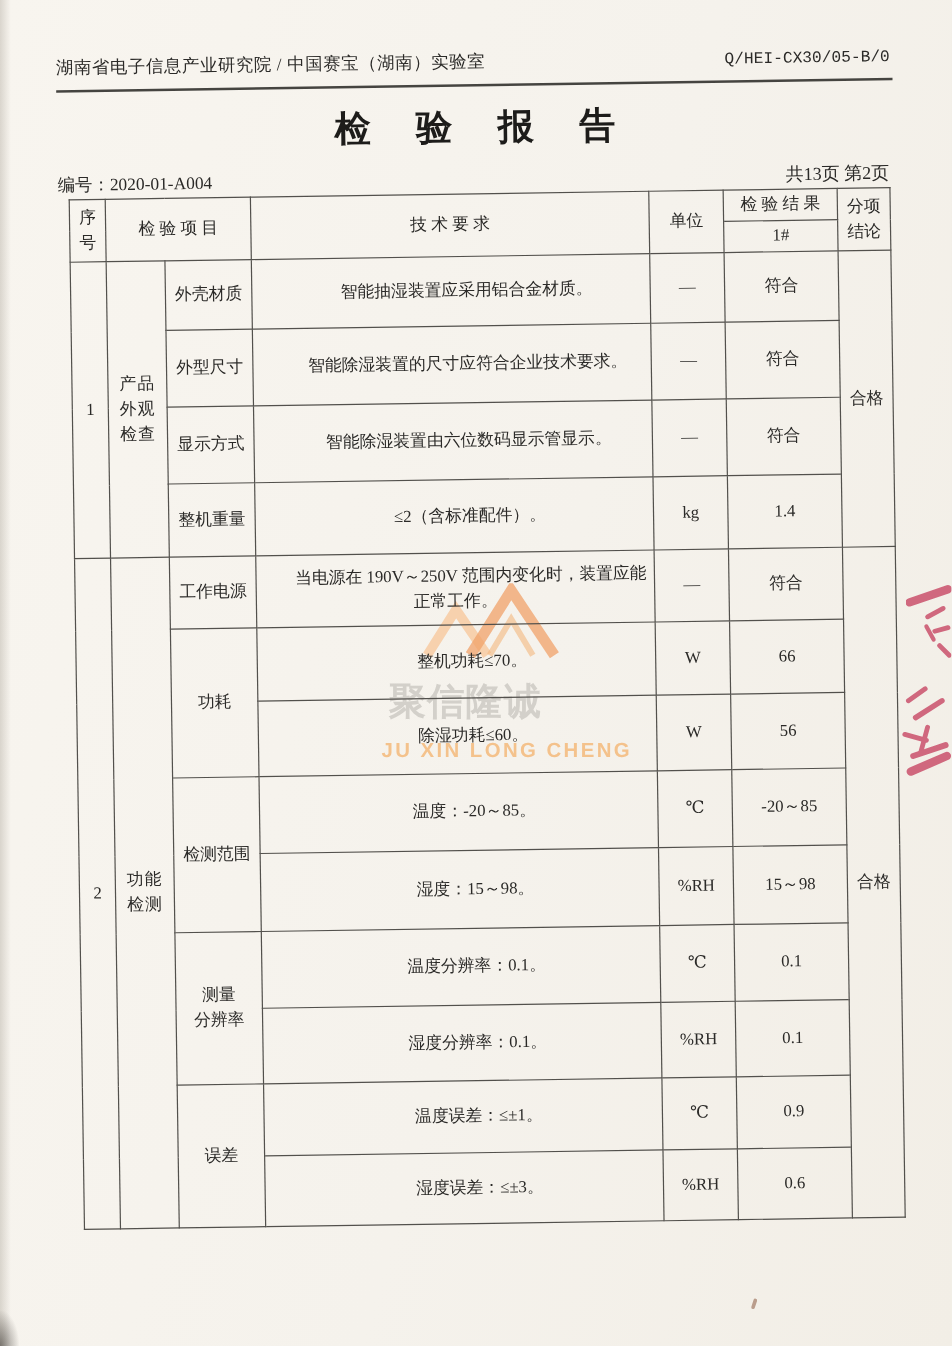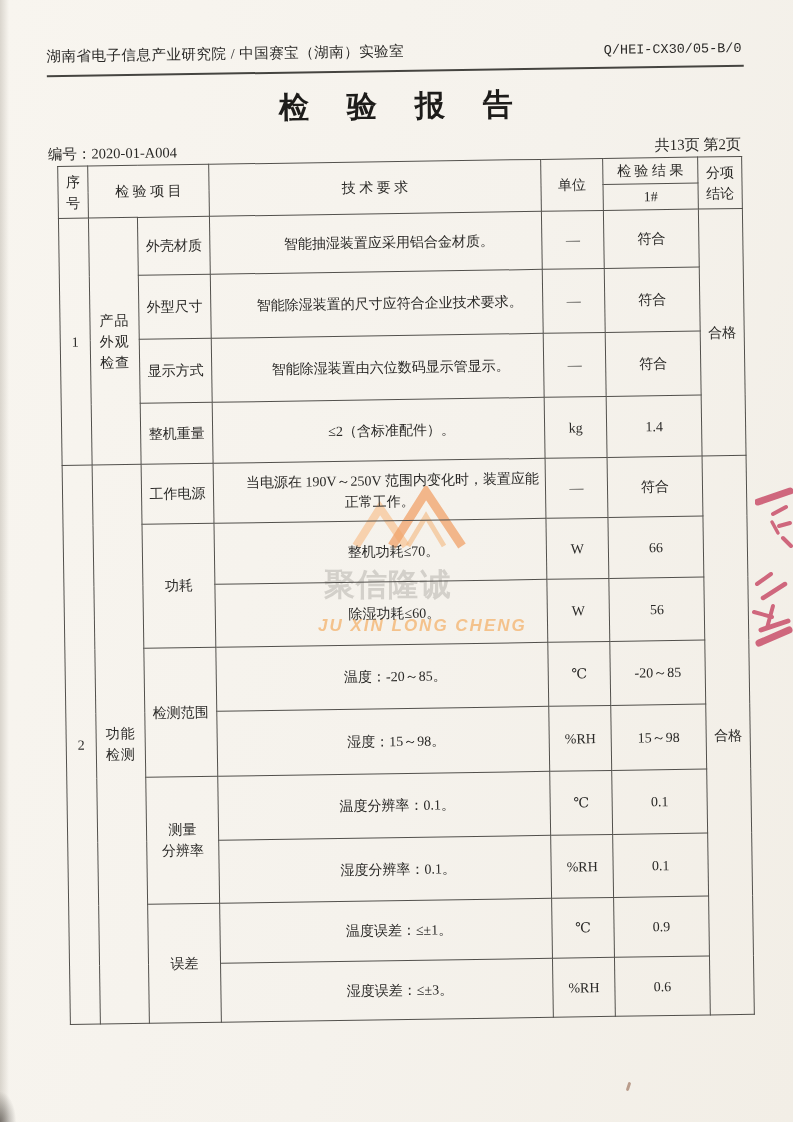--- a/index.html
+++ b/index.html
@@ -33,21 +33,20 @@
   .wm-cn{
     position:absolute;left:6px;top:82px;width:250px;
     font-size:31px;font-weight:bold;letter-spacing:1px;white-space:nowrap;
     color:#d3d0ca;
   }
   .wm-en{
     position:absolute;left:0px;top:134px;width:260px;
     font-family:"Liberation Sans","DejaVu Sans",sans-serif;
     font-size:17px;font-weight:bold;letter-spacing:2px;white-space:nowrap;
     color:#f4c28c;
-    font-style:italic;
   }
 
   
   .stamp{position:absolute;z-index:3;}
   .stamp1{right:0;top:486px;}
   .stamp2{right:0;top:568px;}
 
   
   .tilt{
     position:absolute;left:48px;top:42px;width:697px;z-index:2;

